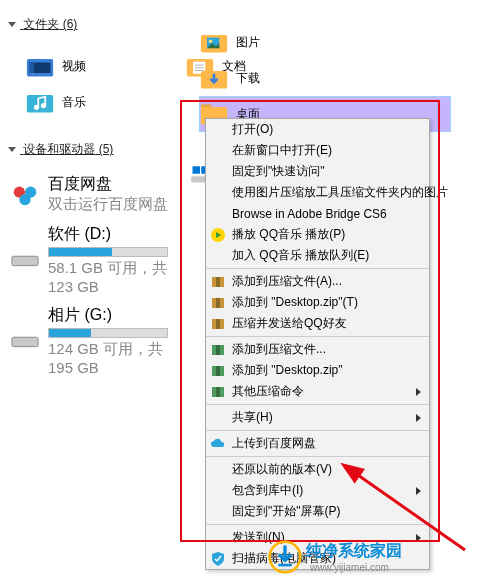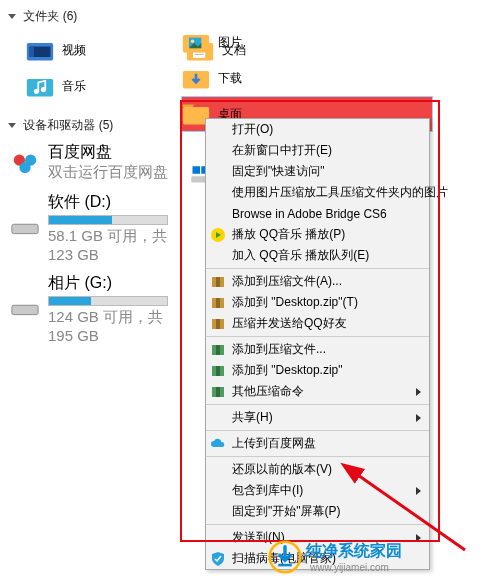--- a/index.html
+++ b/index.html
@@ -8,23 +8,24 @@
     font-family: "Segoe UI", "Microsoft YaHei", sans-serif;
     font-size: 12px;
     color: #000;
     background: #fff;
     width: 500px;
     height: 576px;
     overflow: hidden;
     position: relative;
   }
   .section-header {
-    padding: 8px 8px;
+    padding: 16px 8px;
     color: #222;
     font-size: 12px;
+    text-decoration: underline;
   }
   .chevron {
     display: inline-block;
     width: 0; height: 0;
     border-left: 4px solid transparent;
     border-right: 4px solid transparent;
     border-top: 5px solid #555;
     margin-right: 4px;
     vertical-align: middle;
   }
@@ -59,24 +60,24 @@
   .drive-icon { width: 30px; height: 30px; margin-right: 8px; flex: none; }
   .drive-body { flex: 1; }
   .drive-title { font-size: 16px; }
   .drive-sub   { font-size: 15px; color: #888; }
   .drive-bar   { height: 10px; width: 120px; background: #ddd; position: relative; margin: 2px 0; border:1px solid #bbb; }
   .drive-bar>i { position: absolute; left:0; top:0; bottom:0; background: #2aa4dd; }
 
   
   .right-col {
     position: absolute;
-    left: 182px; top: 25px;
+    left: 200px; top: 25px;
   }
   .right-col .folder-item.sel {
-    background: #ef4444;
+    background: #c4b5fd;
     outline: 1px solid #99d1ff;
     width: 250px;
   }
 
   
   .redbox {
     position: absolute;
     left: 180px; top: 100px;
     width: 260px; height: 442px;
     border: 2px solid #e30613;

